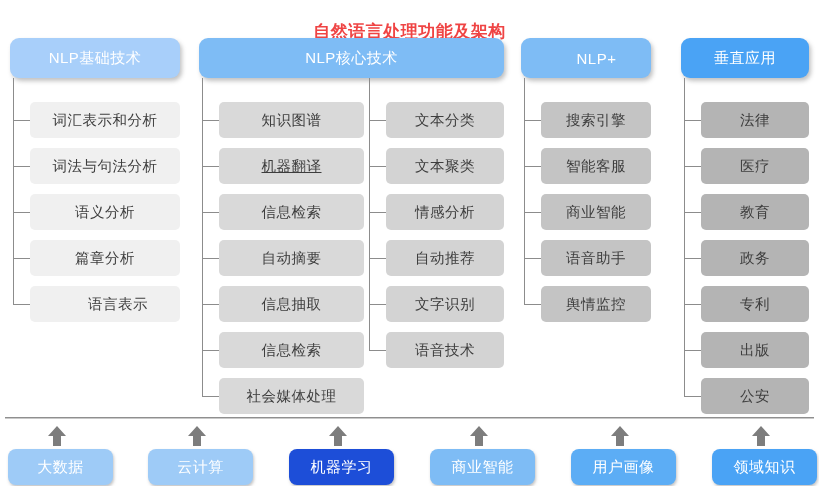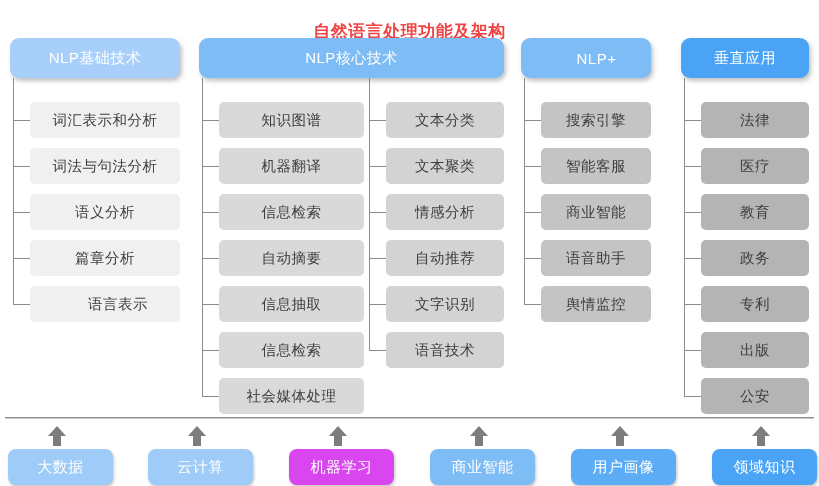--- a/index.html
+++ b/index.html
@@ -133,21 +133,21 @@
   <div class="pill" style="left:30px; top:286px; width:150px; background:#f0f0f0;padding-left:26px;">语言表示</div>
 
   <div class="col-header" style="left:199px; top:38px; width:305px; background:#7ebcf5;text-align:right;">NLP核心技术</div>
 
   <div class="v-line" style="left:202px; top:78px; height:319px;"></div>
 
   <div class="h-stub" style="left:202px; top:120px; width:17px;"></div>
   <div class="pill" style="left:219px; top:102px; width:145px; background:#d9d9d9;">知识图谱</div>
 
   <div class="h-stub" style="left:202px; top:166px; width:17px;"></div>
-  <div class="pill" style="left:219px; top:148px; width:145px; background:#d9d9d9;">机器翻译</div>
+  <div class="pill" style="left:219px; top:148px; width:145px; background:#d9d9d9;text-decoration:underline;">机器翻译</div>
 
   <div class="h-stub" style="left:202px; top:212px; width:17px;"></div>
   <div class="pill" style="left:219px; top:194px; width:145px; background:#d9d9d9;">信息检索</div>
 
   <div class="h-stub" style="left:202px; top:258px; width:17px;"></div>
   <div class="pill" style="left:219px; top:240px; width:145px; background:#d9d9d9;">自动摘要</div>
 
   <div class="h-stub" style="left:202px; top:304px; width:17px;"></div>
   <div class="pill" style="left:219px; top:286px; width:145px; background:#d9d9d9;">信息抽取</div>
 
@@ -247,18 +247,18 @@
       </svg>
   </div>
   <div class="arrow" style="left:750px; top:424px;">
     <svg width="22" height="22" viewBox="0 0 22 22">
         <path d="M11 2 L20 12 L15 12 L15 22 L7 22 L7 12 L2 12 Z" fill="#7d7d7d"></path>
       </svg>
   </div>
 
   <div class="base-box" style="left:8px; top:449px; width:105px; background:#9ecbf7;">大数据</div>
   <div class="base-box" style="left:148px; top:449px; width:105px; background:#9ecbf7;">云计算</div>
-  <div class="base-box" style="left:289px; top:449px; width:105px; background:#d946ef;">机器学习</div>
+  <div class="base-box" style="left:289px; top:449px; width:105px; background:#1d4ed8;">机器学习</div>
   <div class="base-box" style="left:430px; top:449px; width:105px; background:#7ebcf5;">商业智能</div>
   <div class="base-box" style="left:712px; top:449px; width:105px; background:#4aa3f5;">领域知识</div>
   <div class="base-box" style="left:571px; top:449px; width:105px; background:#5cadf5;">用户画像</div>
 
 </div>
 
 </body></html>

